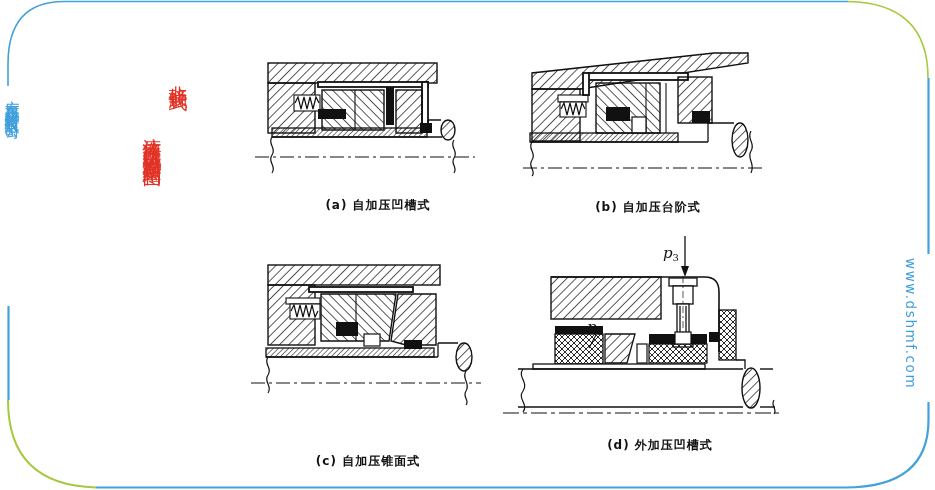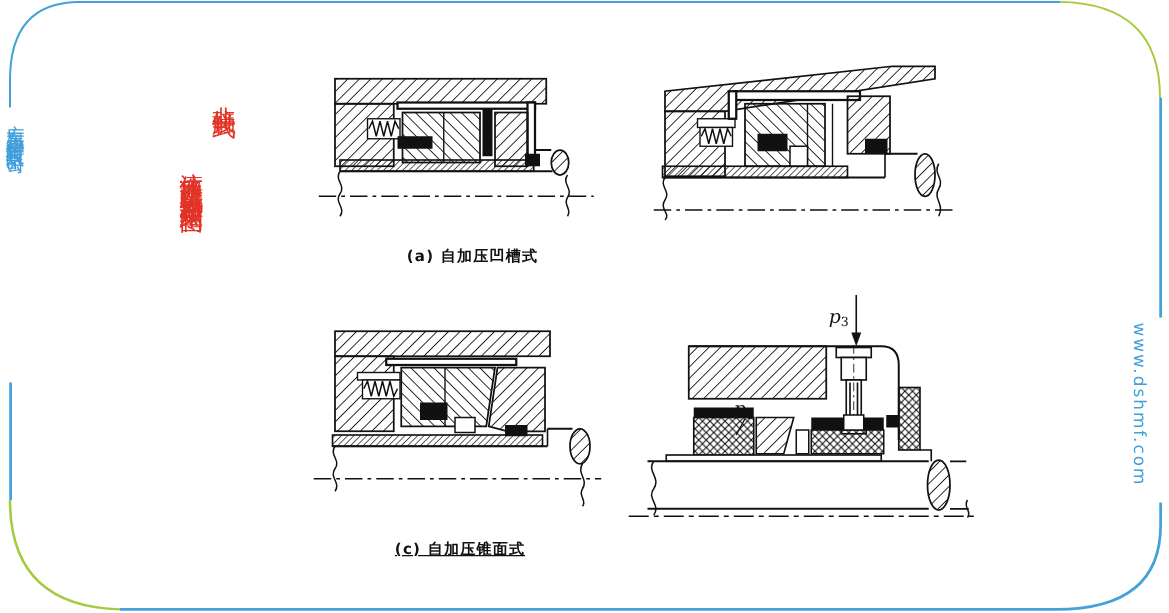--- a/index.html
+++ b/index.html
@@ -10,21 +10,21 @@
            font-family:"DejaVu Serif",serif;}
   #website{left:903px;top:258px;font-size:13.5px;letter-spacing:1.6px;color:#3f9fdb;
            font-family:"DejaVu Sans",sans-serif;}
   .red-title{color:#e23327;font-family:"DejaVu Serif",serif;font-size:19px;letter-spacing:2.5px;}
   #title-line1{left:166px;top:70px;}
   #title-line2{left:140px;top:122px;}
   .caption{position:absolute;transform:translateX(-50%);font-size:12px;font-weight:bold;
            color:#111;font-family:"DejaVu Sans",sans-serif;letter-spacing:1px;}
   #cap-a{left:378px;top:197px;}
   #cap-b{left:648px;top:199px;}
-  #cap-c{left:368px;top:431px;text-decoration:underline;}
+  #cap-c{left:368px;top:453px;}
   #cap-d{left:660px;top:437px;}
   svg{position:absolute;}
   #frame-svg{left:0;top:0;}
   #fig-a{left:250px;top:45px;}
   #fig-b{left:518px;top:45px;}
   #fig-c{left:246px;top:258px;}
   #fig-d{left:493px;top:232px;}
   .plabel{font-family:"DejaVu Serif",serif;font-style:italic;font-size:15px;fill:#111;}
   .psub{font-size:10px;font-style:normal;}
 </style>
@@ -190,15 +190,17 @@
       <ellipse cx="258" cy="156" rx="9" ry="20" fill="url(#h1)" stroke-width="1.4"></ellipse>
       <line x1="267" y1="137" x2="280" y2="137" stroke-width="1.4"></line>
       <line x1="267" y1="175" x2="282" y2="175" stroke-width="1.4"></line>
       <line x1="10" y1="181" x2="290" y2="181" stroke-width="1.1" stroke-dasharray="16 4 4 4"></line>
       <path d="M30,137 c-6,8 6,13 0,22 c-6,8 6,13 0,21" fill="none" stroke-width="1.2"></path>
       <path d="M281,168 c-4,6 4,9 0,14" fill="none" stroke-width="1.2"></path>
     </g>
   </svg>
 
   <div id="cap-a" class="caption">(a) 自加压凹槽式</div>
+  <div id="cap-b" class="caption">(b) 自加压台阶式</div>
   <div id="cap-c" class="caption">(c) 自加压锥面式</div>
+  <div id="cap-d" class="caption">(d) 外加压凹槽式</div>
 
 </div>
 
 </body></html>

